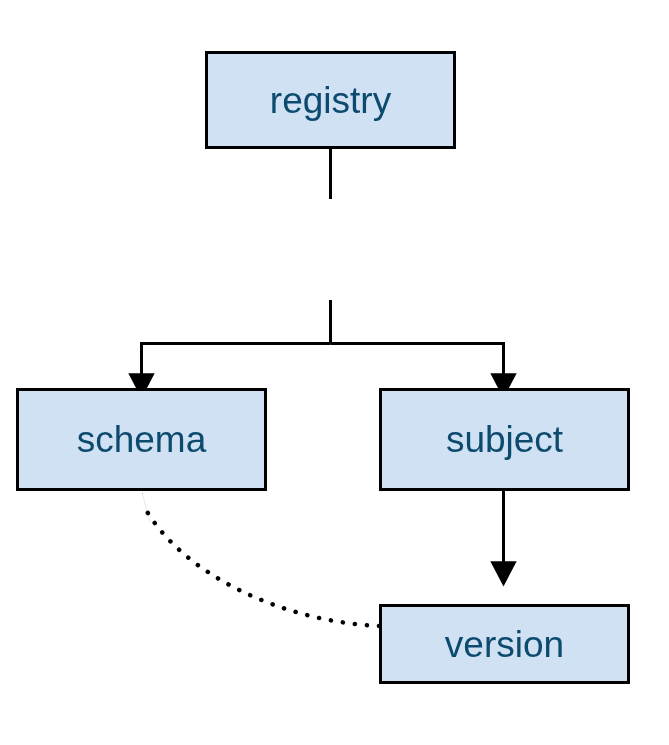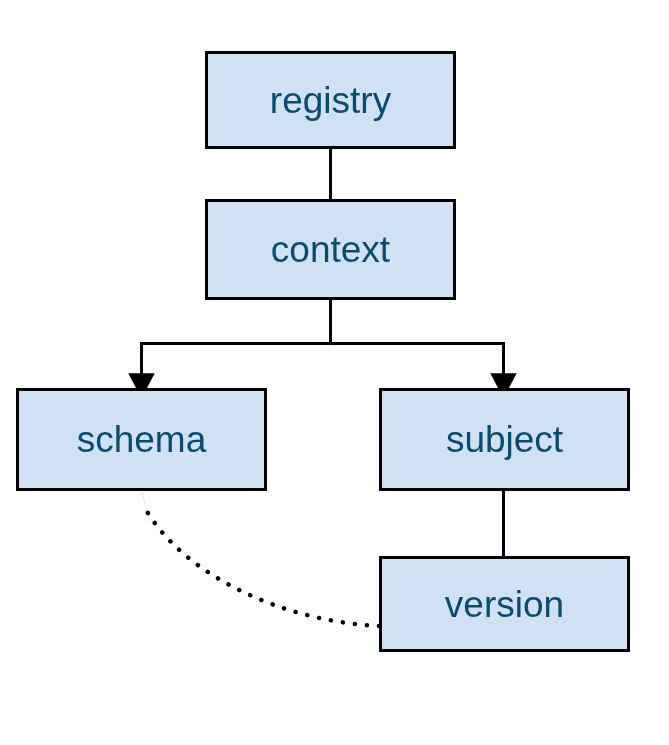--- a/index.html
+++ b/index.html
@@ -39,21 +39,21 @@
     line-height: 1;
     color: #0c4a6e;
     letter-spacing: 0px;
     white-space: nowrap;
     user-select: none;
   }
   #node-registry { left: 205px; top: 51px;  width: 251px; height: 98px; }
   #node-context  { left: 205px; top: 199px; width: 251px; height: 101px; }
   #node-schema   { left: 16px;  top: 388px; width: 251px; height: 103px; }
   #node-subject  { left: 379px; top: 388px; width: 251px; height: 103px; }
-  #node-version  { left: 379px; top: 556px; width: 251px; height: 96px; }
+  #node-version  { left: 379px; top: 604px; width: 251px; height: 80px; }
 </style>
 </head>
 <body>
 
 <div id="diagram-canvas">
 
   <svg id="edge-layer" viewBox="0 0 669 745">
     <defs>
       <marker id="arrowhead-solid" markerWidth="9" markerHeight="10" refX="0.6" refY="5" orient="auto" markerUnits="strokeWidth">
         <path d="M0,0.6 L8.4,5 L0,9.4 z" fill="#000000"></path>
@@ -74,23 +74,20 @@
     <path d="M503.5,491 L503.5,563" fill="none" stroke="#000000" stroke-width="3" marker-end="url(#arrowhead-solid)"></path>
 
     <path d="M379,626 C 290,622 188,580 146,510" fill="none" stroke="#000000" stroke-width="4.5" stroke-linecap="round" stroke-dasharray="0.1 12"></path>
     <path d="M150,522 L142.5,494" fill="none" stroke="#000000" stroke-width="0.1" marker-end="url(#arrowhead-solid)"></path>
   </svg>
 
   <div class="node" id="node-registry">
     <span class="node-label">registry</span>
   </div>
 
-  <div class="node" id="node-context">
-    <span class="node-label">context</span>
-  </div>
 
   <div class="node" id="node-schema">
     <span class="node-label">schema</span>
   </div>
 
   <div class="node" id="node-subject">
     <span class="node-label">subject</span>
   </div>
 
   <div class="node" id="node-version">

